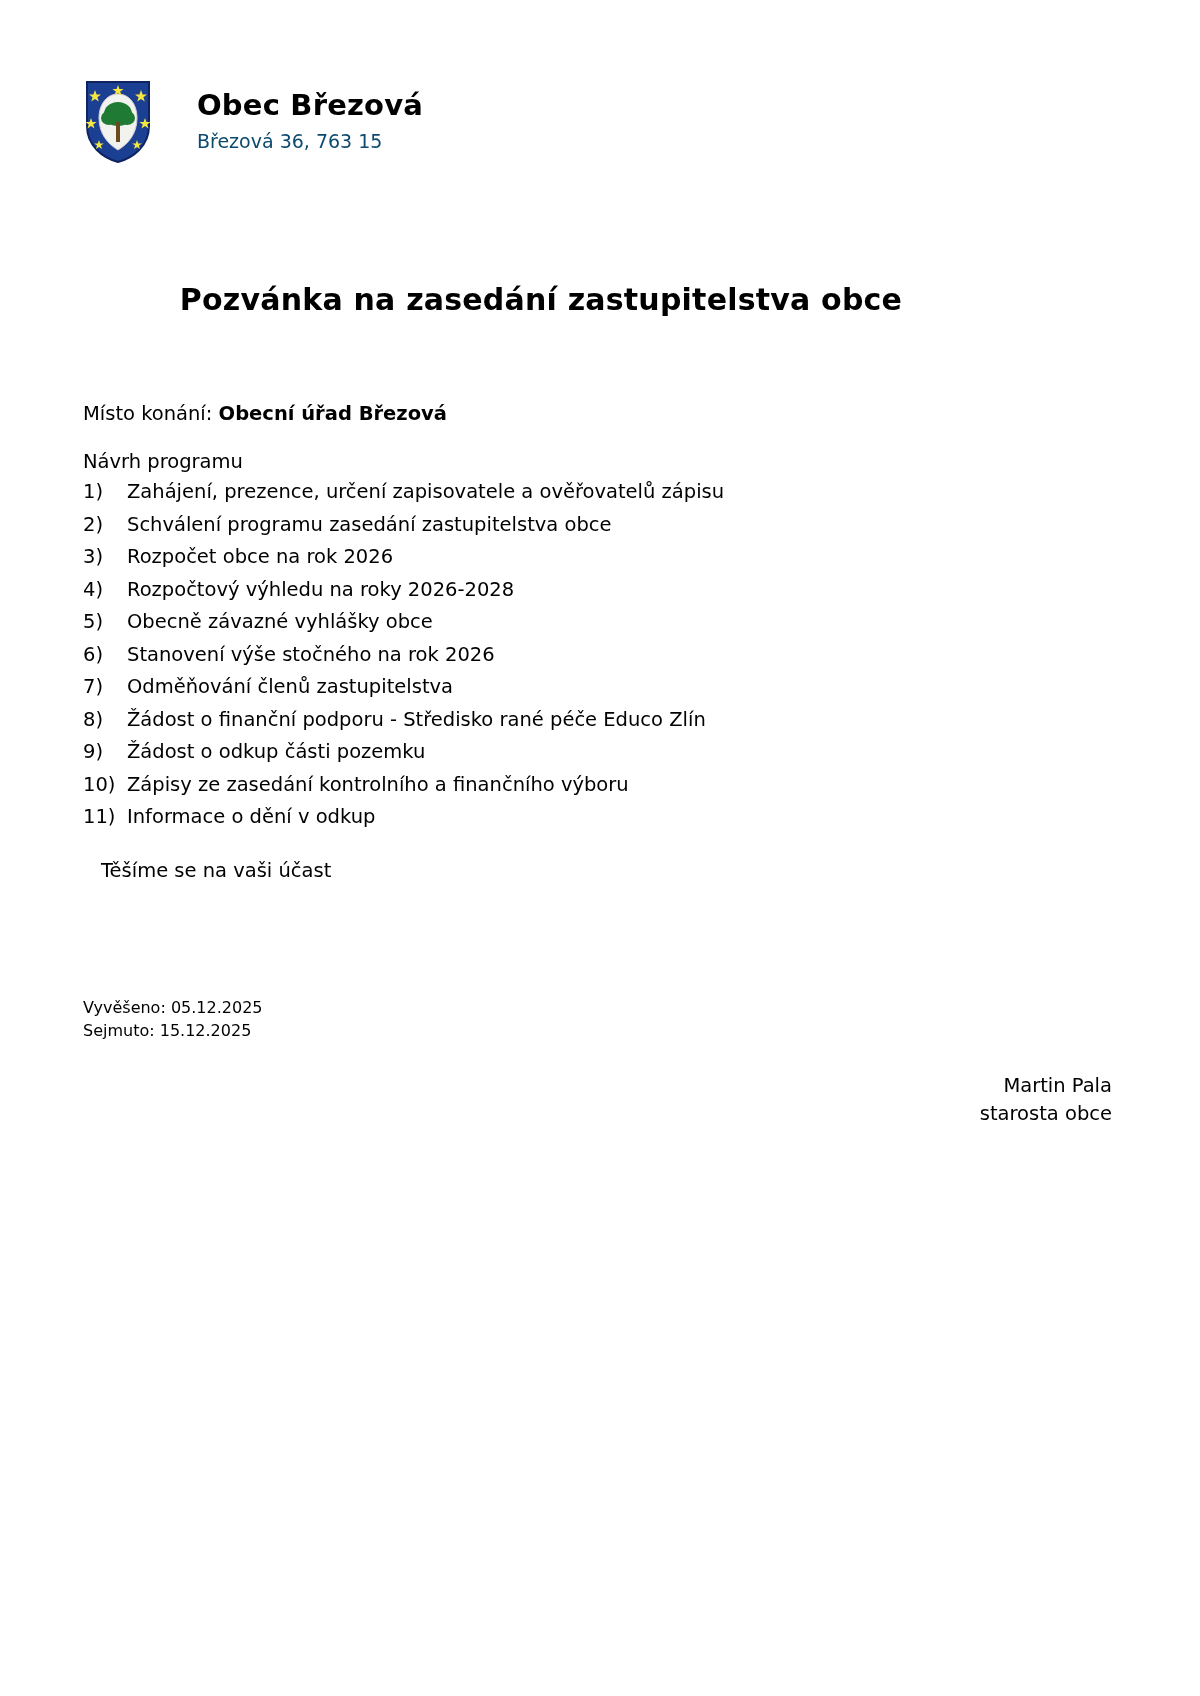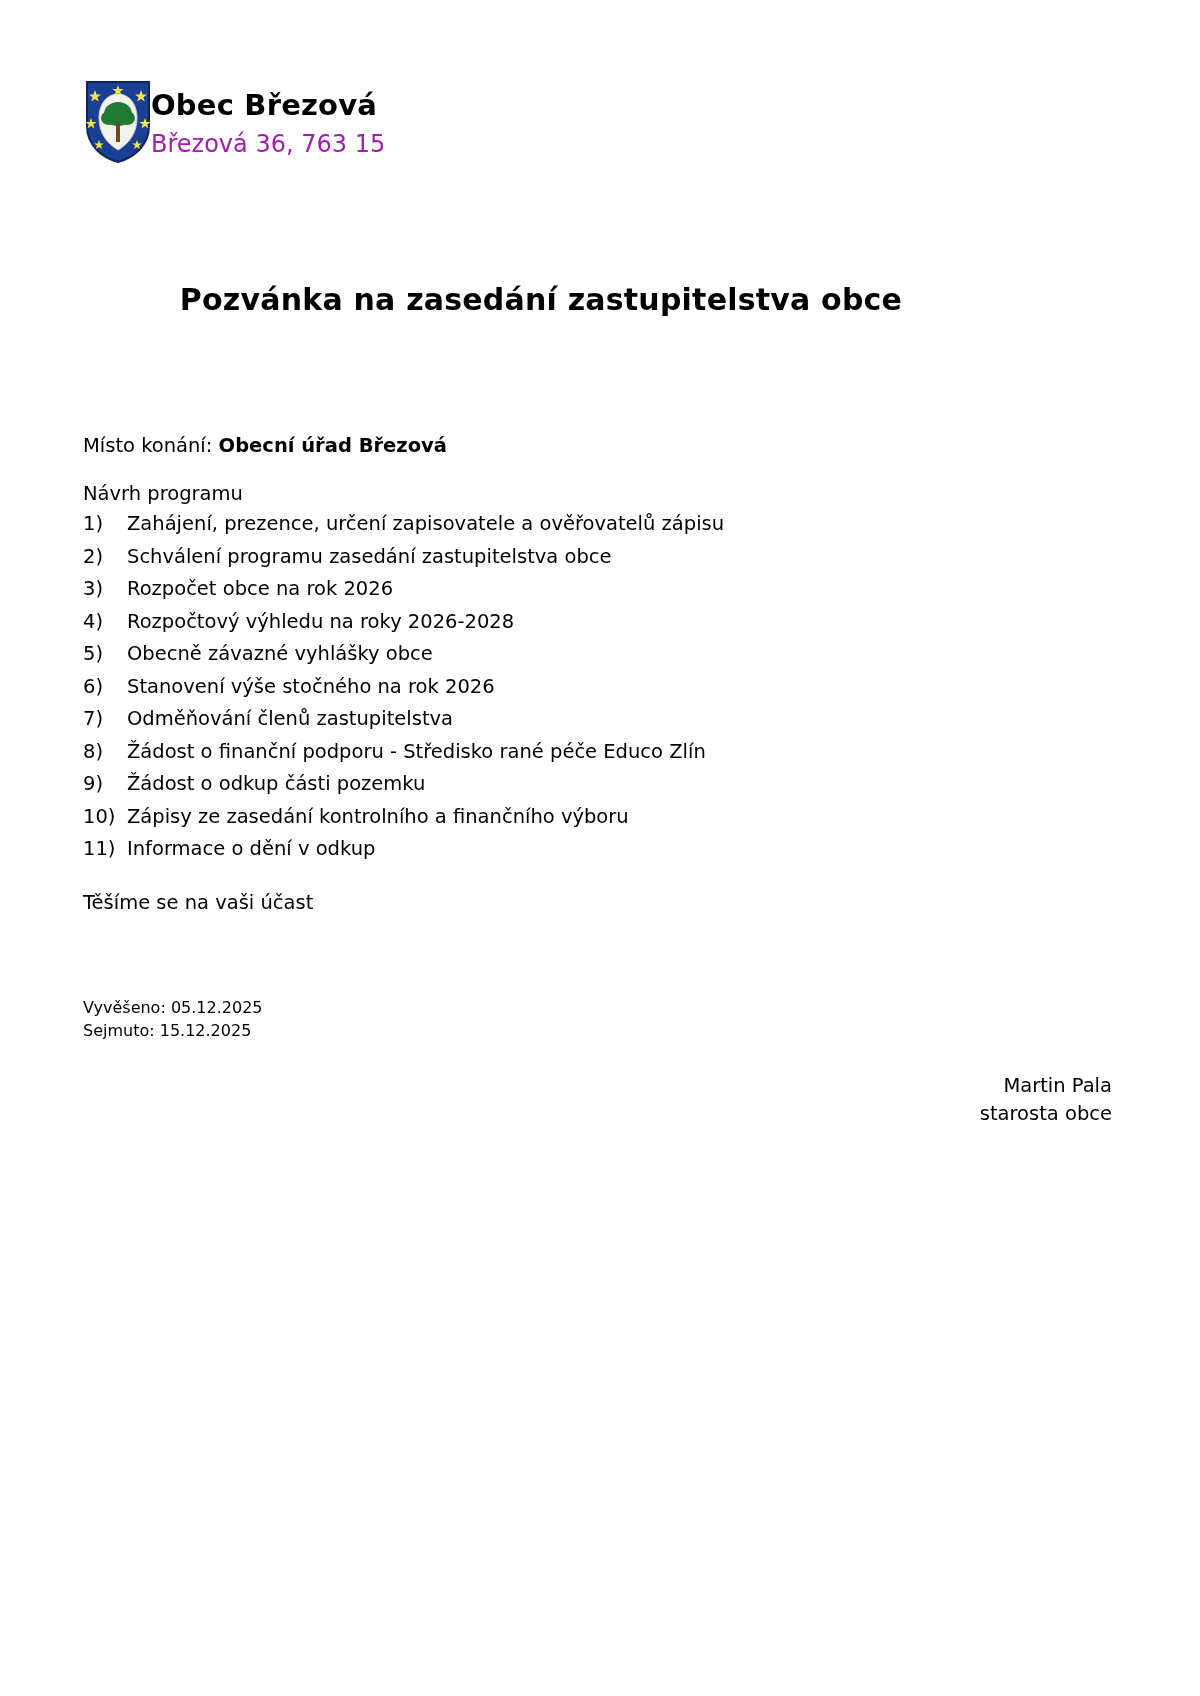--- a/index.html
+++ b/index.html
@@ -30,53 +30,54 @@
     top: 80px;
     display: flex;
     align-items: flex-start;
   }
   .crest {
     width: 66px;
     height: 84px;
     flex: 0 0 auto;
   }
   .header-text {
+    margin-left: 46px;
     padding-top: 10px;
   }
   .org-name {
     font-size: 29px;
     font-weight: bold;
     letter-spacing: 0.2px;
     line-height: 1.1;
     color: #000;
   }
   .org-address {
-    font-size: 24px;
-    color: #a21caf;
+    font-size: 19px;
+    color: #0c4a6e;
     margin-top: 9px;
     line-height: 1.1;
   }
 
   
   .doc-title {
     position: absolute;
     top: 282px;
     left: 0;
     width: 1082px;
     text-align: center;
     font-size: 30px;
     font-weight: bold;
     letter-spacing: 0.2px;
   }
 
   
   .content {
     position: absolute;
     left: 83px;
-    top: 436px;
+    top: 404px;
     width: 1030px;
     font-size: 19.5px;
     line-height: 1.0;
   }
   .line {
     margin: 0 0 28px 0;
     font-size: 19.5px;
   }
   .line b { font-weight: bold; }
 
@@ -100,20 +101,21 @@
     width: 44px;
     flex: 0 0 44px;
   }
   ol.program li .txt {
     flex: 1 1 auto;
   }
 
   .closing {
     margin-top: 34px;
     font-size: 19.5px;
+    margin-left: 18px;
   }
 
   
   .dates {
     position: absolute;
     left: 83px;
     top: 996px;
     font-size: 16px;
     line-height: 1.45;
   }

